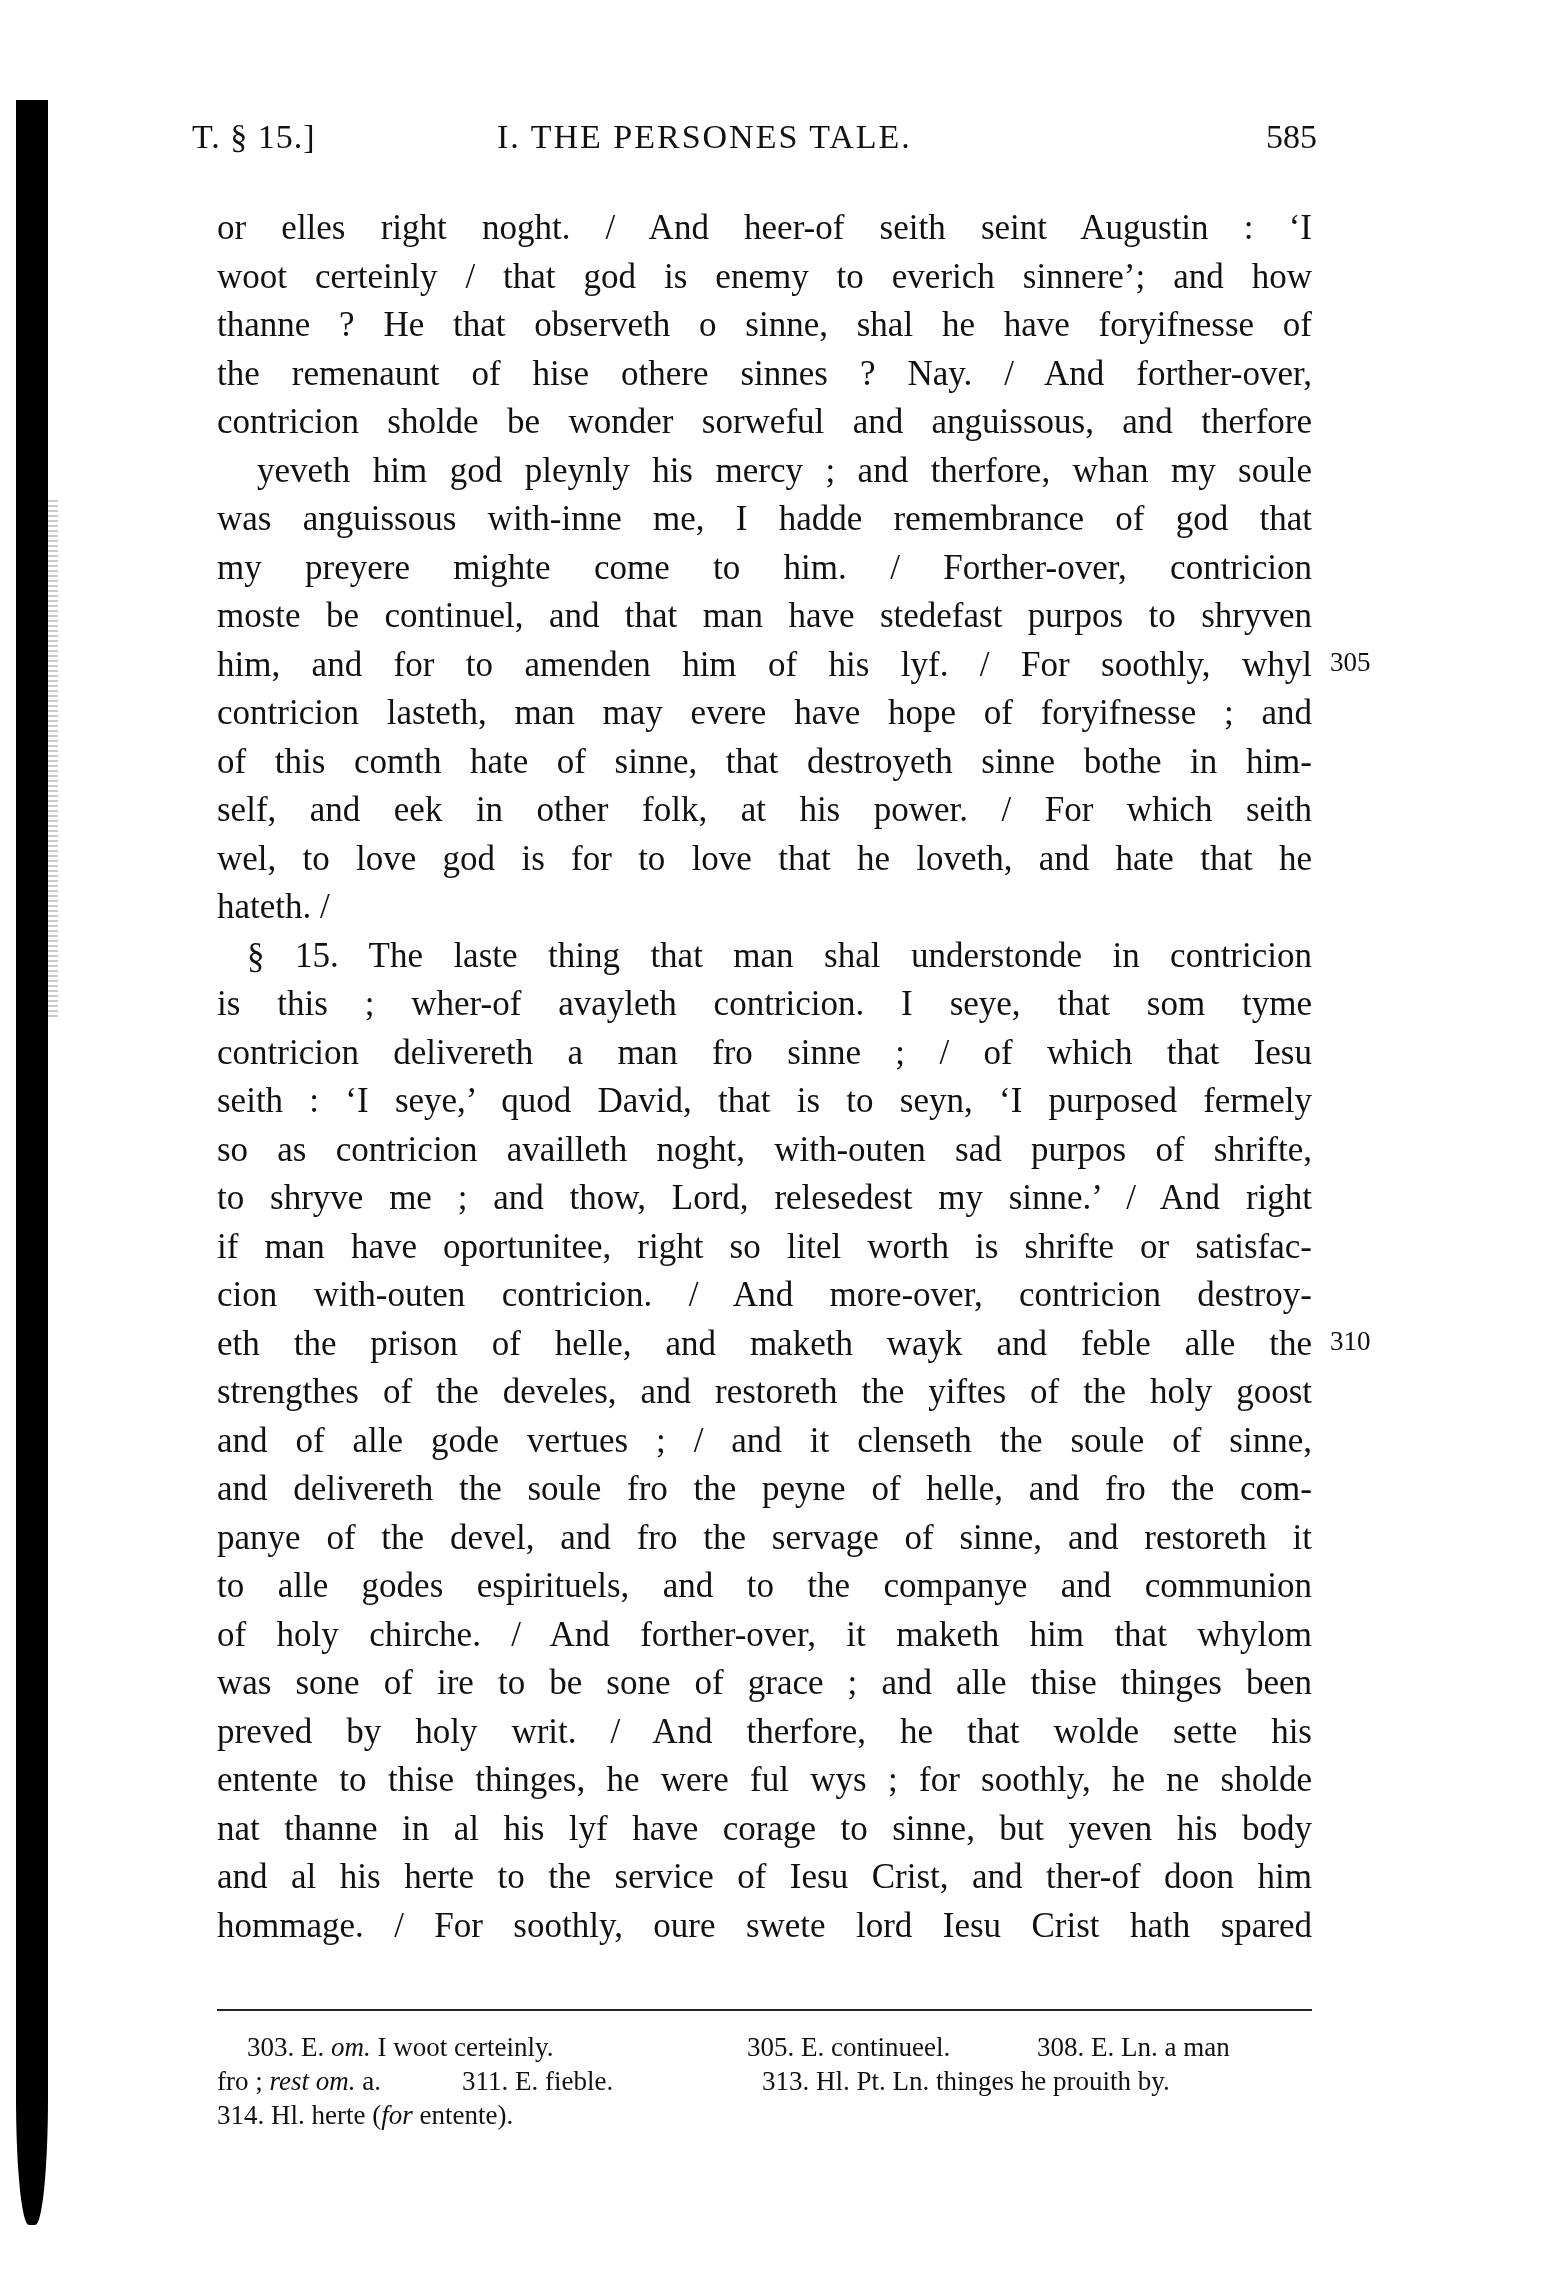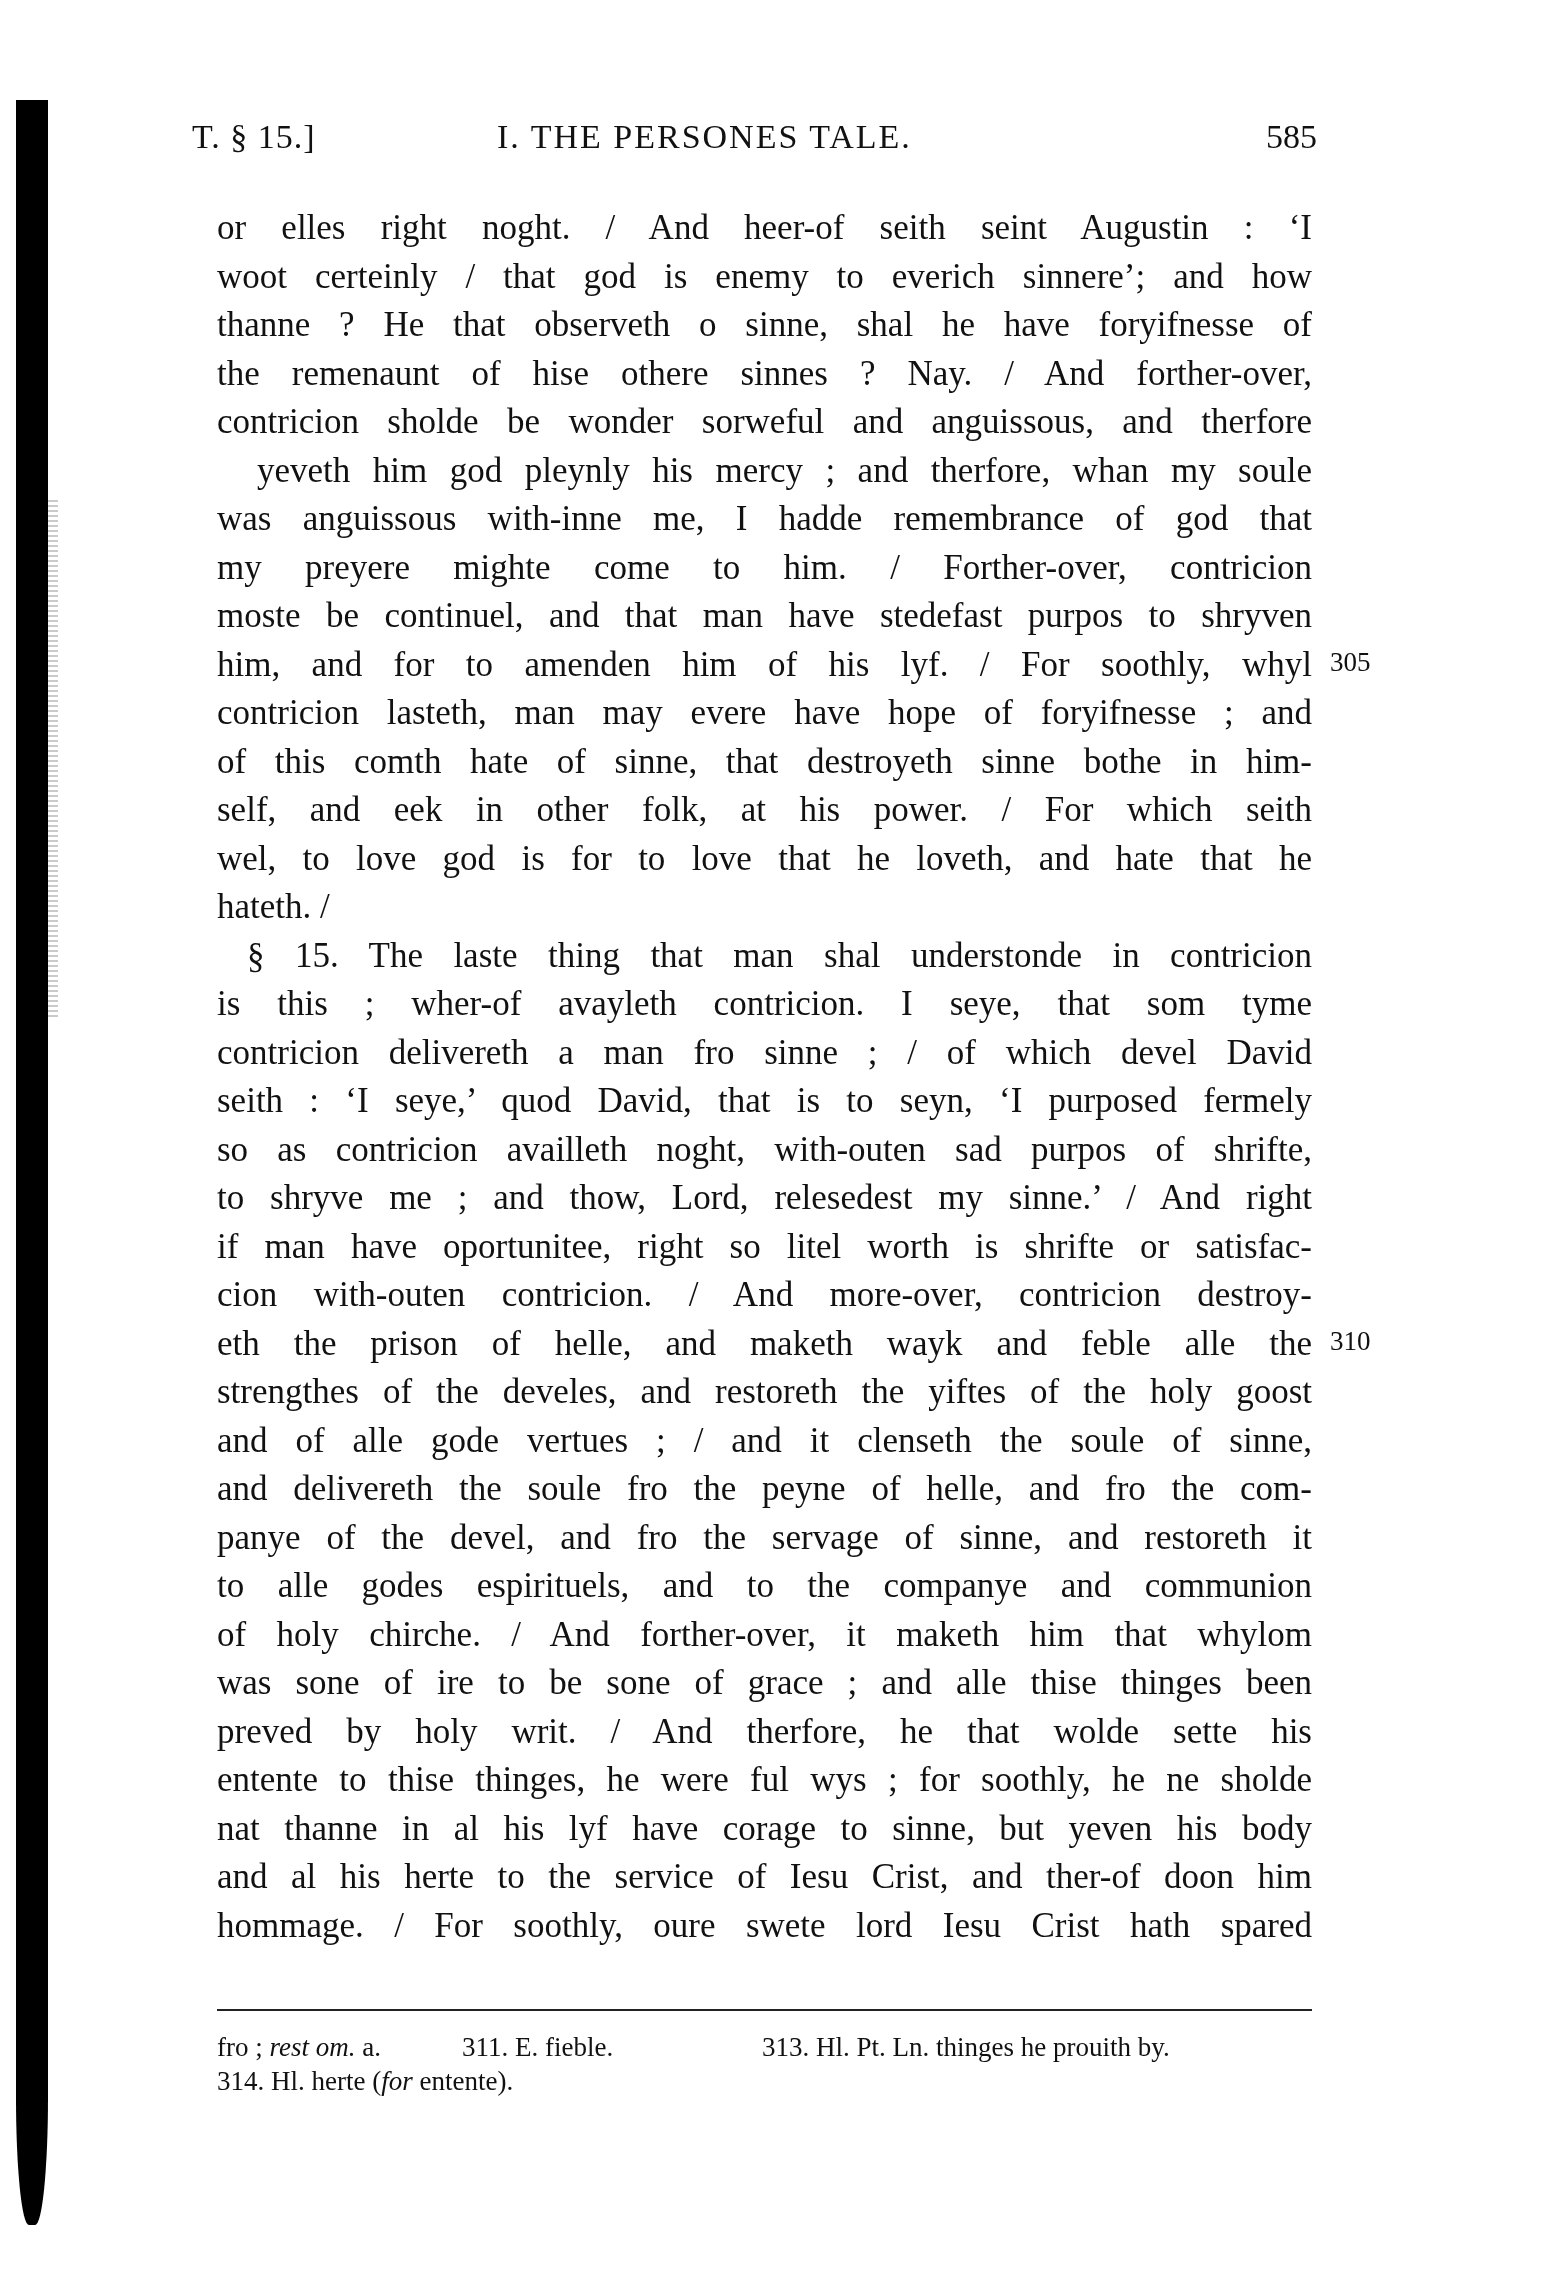--- a/index.html
+++ b/index.html
@@ -49,21 +49,21 @@
     <div class="line" style="word-spacing: 0px;">my preyere mighte come to him. /   Forther-over, contricion</div>
     <div class="line" style="word-spacing: 0px;">moste be continuel, and that man have stedefast purpos to shryven</div>
     <div class="line" style="word-spacing: 0px;">him, and for to amenden him of his lyf. /   For soothly, whyl</div>
     <div class="line" style="word-spacing: 0px;">contricion lasteth, man may evere have hope of foryifnesse ; and</div>
     <div class="line" style="word-spacing: 0px;">of this comth hate of sinne, that destroyeth sinne bothe in him-</div>
     <div class="line" style="word-spacing: 0px;">self, and eek in other folk, at his power. /   For which seith</div>
     <div class="line" style="word-spacing: 0px;">wel, to love god is for to love that he loveth, and hate that he</div>
     <div class="line last">hateth. /</div>
     <div class="line indent" style="word-spacing: 0px;">§ 15.  The laste thing that man shal understonde in contricion</div>
     <div class="line" style="word-spacing: 0px;">is this ;  wher-of avayleth contricion.   I seye, that som tyme</div>
-    <div class="line" style="word-spacing: 0px;">contricion delivereth a man fro sinne ;  / of which devel David</div>
+    <div class="line" style="word-spacing: 0px;">contricion delivereth a man fro sinne ;  / of which that Iesu</div>
     <div class="line" style="word-spacing: 0px;">seith :  ‘I seye,’ quod David, that is to seyn, ‘I purposed fermely</div>
     <div class="line" style="word-spacing: 0px;">so as contricion availleth noght, with-outen sad purpos of shrifte,</div>
     <div class="line" style="word-spacing: 0px;">to shryve me ; and thow, Lord, relesedest my sinne.’ /   And right</div>
     <div class="line" style="word-spacing: 0px;">if man have oportunitee, right so litel worth is shrifte or satisfac-</div>
     <div class="line" style="word-spacing: 0px;">cion with-outen contricion. /   And more-over, contricion destroy-</div>
     <div class="line" style="word-spacing: 0px;">eth the prison of helle, and maketh wayk and feble alle the</div>
     <div class="line" style="word-spacing: 0px;">strengthes of the develes, and restoreth the yiftes of the holy goost</div>
     <div class="line" style="word-spacing: 0px;">and of alle gode vertues ; /  and it clenseth the soule of sinne,</div>
     <div class="line" style="word-spacing: 0px;">and delivereth the soule fro the peyne of helle, and fro the com-</div>
     <div class="line" style="word-spacing: 0px;">panye of the devel, and fro the servage of sinne, and restoreth it</div>
@@ -79,20 +79,25 @@
 
 <div id="margins">
     <div class="marg" style="top: 646.5px;">305</div>
     <div class="marg" style="top: 1325.5px;">310</div>
   </div>
 
 <div class="rule"></div>
 
 <div class="notes">
   <div class="note-line">
+    <span class="n" style="left:30px"><span>303.  E.</span> <i>om.</i> <span>I woot certeinly.</span></span>
+    <span class="n" style="left:530px">305.  E. continueel.</span>
+    <span class="n" style="left:820px">308.  E. Ln. a man</span>
+  </div>
+  <div class="note-line">
     <span class="n" style="left:0px"><span>fro ;</span> <i>rest om.</i> <span>a.</span></span>
     <span class="n" style="left:245px">311.  E. fieble.</span>
     <span class="n" style="left:545px">313.  Hl. Pt. Ln. thinges he prouith by.</span>
   </div>
   <div class="note-line">
     <span class="n" style="left:0px"><span>314.  Hl. herte (</span><i>for</i> <span>entente).</span></span>
   </div>
 </div>
 
 </body></html>

